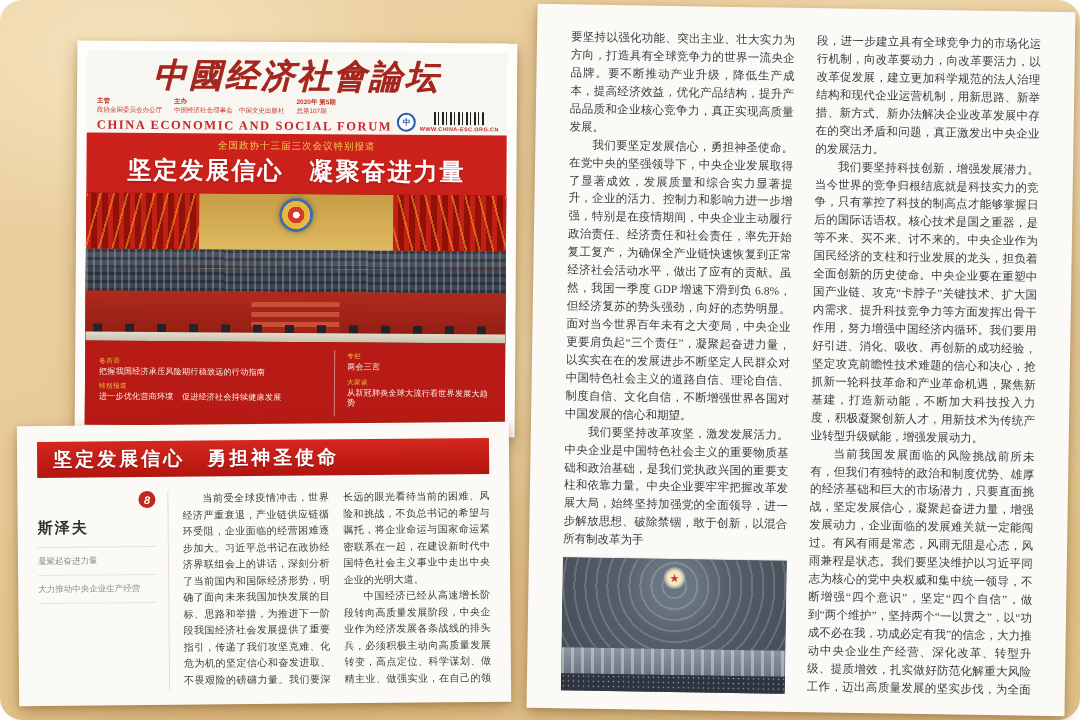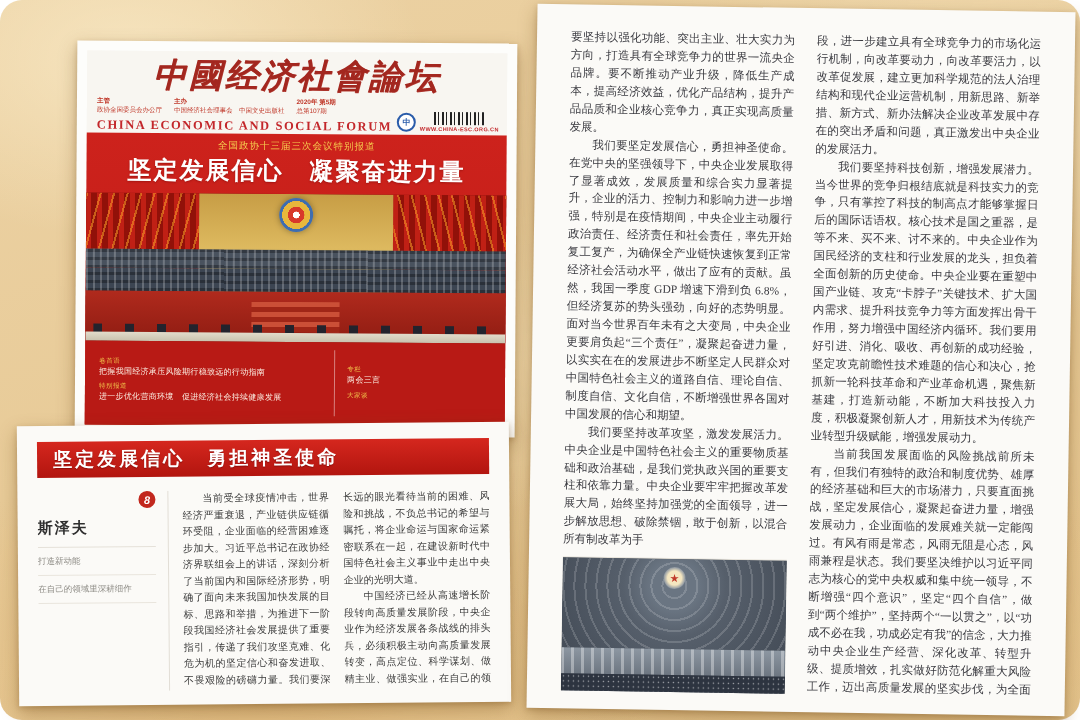--- a/index.html
+++ b/index.html
@@ -167,34 +167,35 @@
           <div class="toc-col first">
             <div class="toc-tag">卷首语</div>
             <div class="toc-title">把握我国经济承压风险期行稳致远的行动指南</div>
             <div class="toc-tag">特别报道</div>
             <div class="toc-title">进一步优化营商环境　促进经济社会持续健康发展</div>
           </div>
           <div class="toc-col second">
             <div class="toc-tag">专栏</div>
             <div class="toc-title">两会三言</div>
             <div class="toc-tag">大家谈</div>
+            <div class="toc-title">从新冠肺炎全球大流行看世界发展大趋势</div>
           </div>
         </div>
       </div>
     </div>
   </div>
 
   <div class="card" id="excerpt-card">
     <div class="article-banner">坚定发展信心　勇担神圣使命</div>
     <div class="article-body">
       <div class="author-box">
         <div class="logo-circle">8</div>
         <div class="author-name">斯泽夫</div>
-        <div class="author-title">打造新动能</div>
-        <div class="author-title">在自己的领域里深耕细作</div>
+        <div class="author-title">凝聚起奋进力量</div>
+        <div class="author-title">大力推动中央企业生产经营</div>
       </div>
       <div class="excerpt-col">
         <p class="indent">当前受全球疫情冲击，世界经济严重衰退，产业链供应链循环受阻，企业面临的经营困难逐步加大。习近平总书记在政协经济界联组会上的讲话，深刻分析了当前国内和国际经济形势，明确了面向未来我国加快发展的目标、思路和举措，为推进下一阶段我国经济社会发展提供了重要指引，传递了我们攻坚克难、化危为机的坚定信心和奋发进取、不畏艰险的磅礴力量。我们要深刻领会总书记的重要讲话，坚持用全面、辩证、</p>
       </div>
       <div class="excerpt-col">
         <p>长远的眼光看待当前的困难、风险和挑战，不负总书记的希望与嘱托，将企业命运与国家命运紧密联系在一起，在建设新时代中国特色社会主义事业中走出中央企业的光明大道。</p>
         <p class="indent">中国经济已经从高速增长阶段转向高质量发展阶段，中央企业作为经济发展各条战线的排头兵，必须积极主动向高质量发展转变，高点定位、科学谋划、做精主业、做强实业，在自己的领域里深耕细作，打出高质量发展的“组合拳”。</p>
       </div>
     </div>
   </div>

